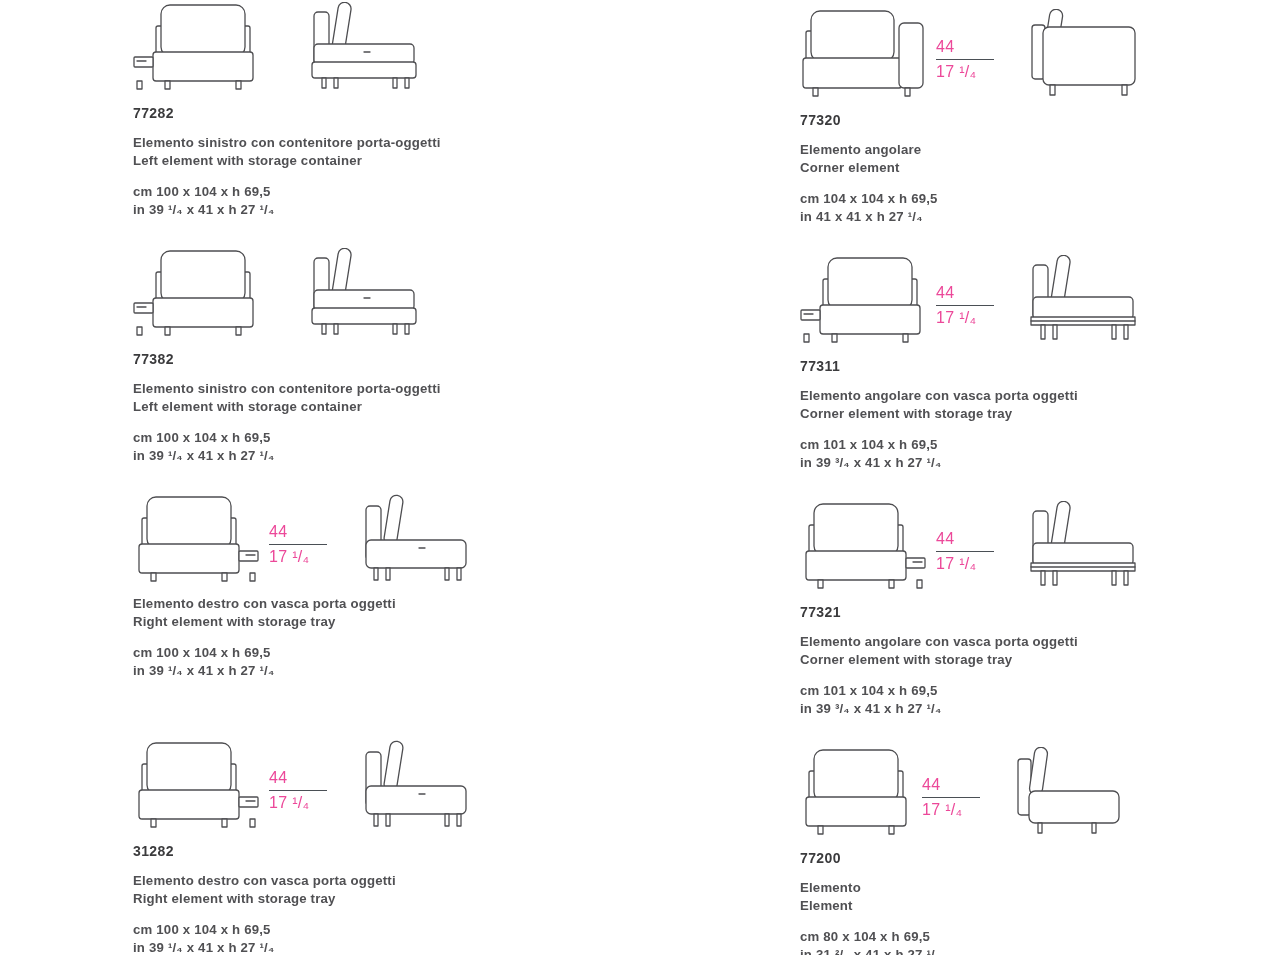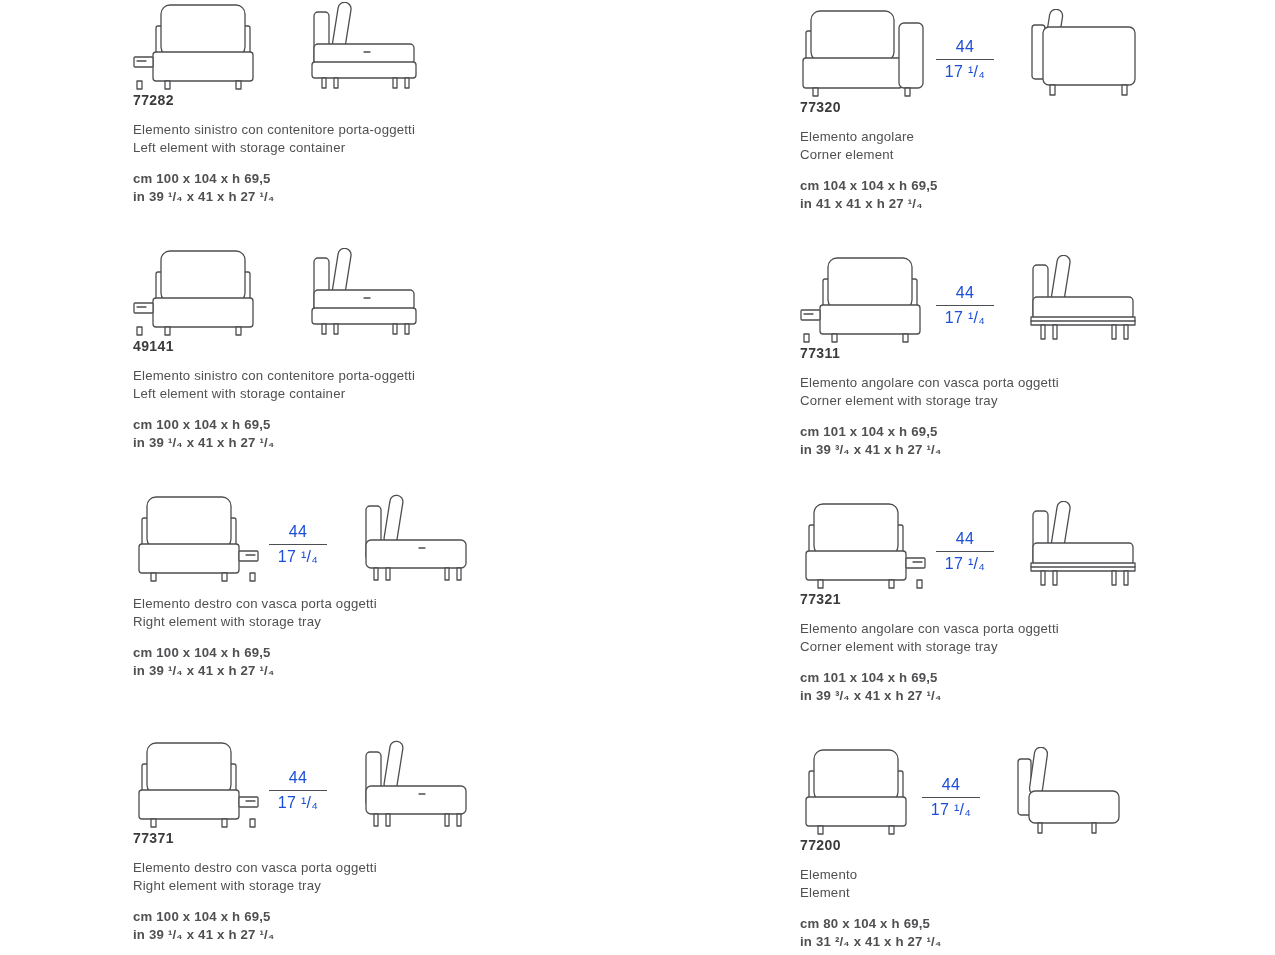--- a/index.html
+++ b/index.html
@@ -11,30 +11,30 @@
   .col{position:absolute;top:0;width:480px;}
   #col-left{left:133px;}
   #col-right{left:800px;top:7px;}
   .card{height:246px;}
   .fig{height:90px;display:flex;align-items:flex-end;margin-bottom:3px;}
   .draw{line-height:0;}
   .draw svg{display:block;}
   .side{margin-left:18px;}
   .no-frac .side{margin-left:50px;}
   .fraction{
-    width:58px;text-align:center;margin:0 16px 16px 10px;
-    font-size:16px;color:#1d4ed8;letter-spacing:.3px;
+    width:58px;margin:0 16px 16px 10px;
+    font-size:16px;color:#ec4899;letter-spacing:.3px;
   }
   .fraction .num{border-bottom:1.4px solid #4a4f55;padding-bottom:3px;}
   .fraction .den{padding-top:3px;white-space:nowrap;}
   .code{
     font-size:14px;font-weight:bold;color:#3b3b3d;letter-spacing:.4px;
-    line-height:15px;margin-top:3px;
+    line-height:15px;margin-top:16px;
   }
-  .desc{margin-top:13px;font-size:13.2px;line-height:18px;letter-spacing:.2px;}
+  .desc{margin-top:13px;font-size:13.2px;line-height:18px;letter-spacing:.2px;font-weight:bold;}
   .dims{margin-top:13px;font-size:13.2px;line-height:18px;letter-spacing:.2px;font-weight:bold;}
 </style>
 </head>
 <body>
 
 <div class="col" id="col-left">
   <div class="card no-frac">
     <div class="fig">
       <div class="draw front">
           <svg width="126" height="88" viewBox="0 0 126 88" fill="none" stroke="#4e4e51" stroke-width="1.3" stroke-linejoin="round" stroke-linecap="round">
@@ -98,21 +98,21 @@
             <rect x="5" y="42" width="100" height="20" rx="4" fill="#fff"></rect>
             <line x1="55" y1="50" x2="61" y2="50"></line>
             <rect x="3" y="60" width="104" height="16" rx="3" fill="#fff"></rect>
             <rect x="13" y="76" width="4" height="10" fill="#fff"></rect>
             <rect x="25" y="76" width="4" height="10" fill="#fff"></rect>
             <rect x="84" y="76" width="4" height="10" fill="#fff"></rect>
             <rect x="96" y="76" width="4" height="10" fill="#fff"></rect>
           </svg>
         </div>
     </div>
-    <div class="code">49141</div>
+    <div class="code">77382</div>
     <div class="desc">
       <div>Elemento sinistro con contenitore porta-oggetti</div>
       <div>Left element with storage container</div>
     </div>
     <div class="dims">
       <div>cm 100 x 104 x h 69,5</div>
       <div>in 39 ¹/₄ x 41 x h 27 ¹/₄</div>
     </div>
   </div>
 
@@ -183,21 +183,21 @@
             <rect x="26" y="1" width="13" height="50" rx="6.5" transform="rotate(9 32 26)" fill="#fff"></rect>
             <rect x="5" y="46" width="100" height="28" rx="5" fill="#fff"></rect>
             <line x1="58" y1="54" x2="64" y2="54"></line>
             <rect x="13" y="74" width="4" height="12" fill="#fff"></rect>
             <rect x="25" y="74" width="4" height="12" fill="#fff"></rect>
             <rect x="84" y="74" width="4" height="12" fill="#fff"></rect>
             <rect x="96" y="74" width="4" height="12" fill="#fff"></rect>
           </svg>
         </div>
     </div>
-    <div class="code">77371</div>
+    <div class="code">31282</div>
     <div class="desc">
       <div>Elemento destro con vasca porta oggetti</div>
       <div>Right element with storage tray</div>
     </div>
     <div class="dims">
       <div>cm 100 x 104 x h 69,5</div>
       <div>in 39 ¹/₄ x 41 x h 27 ¹/₄</div>
     </div>
   </div>
 </div>

